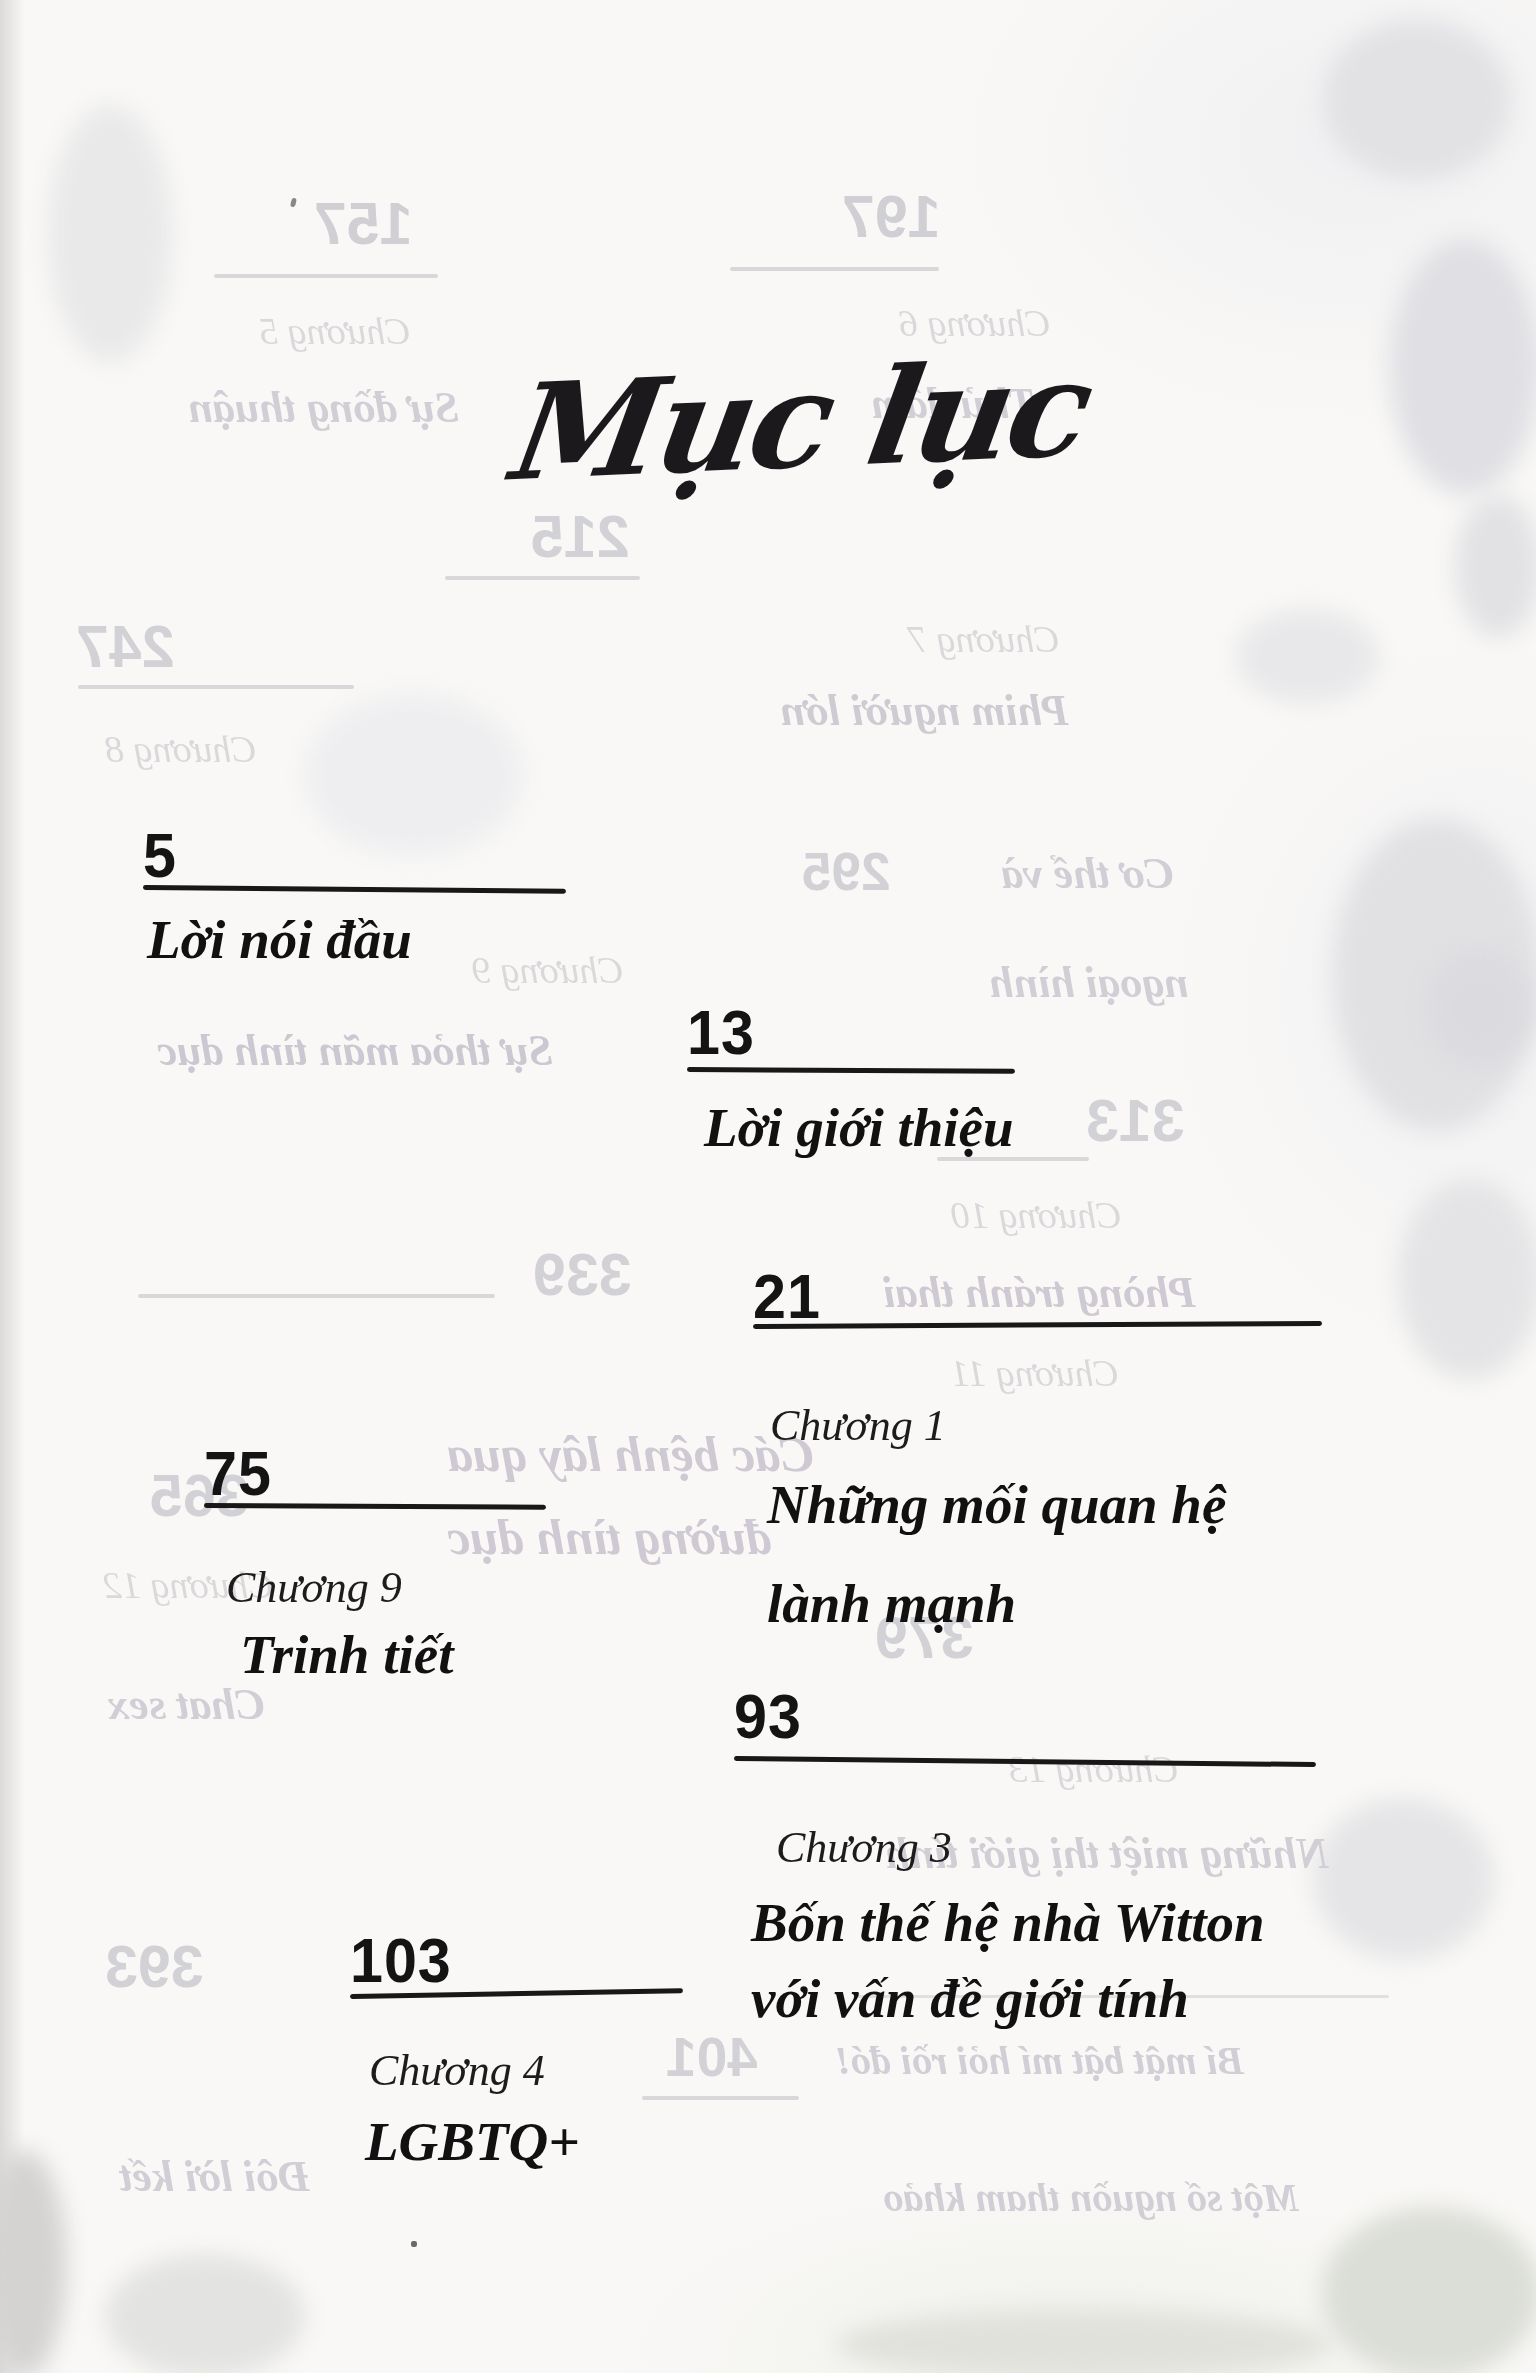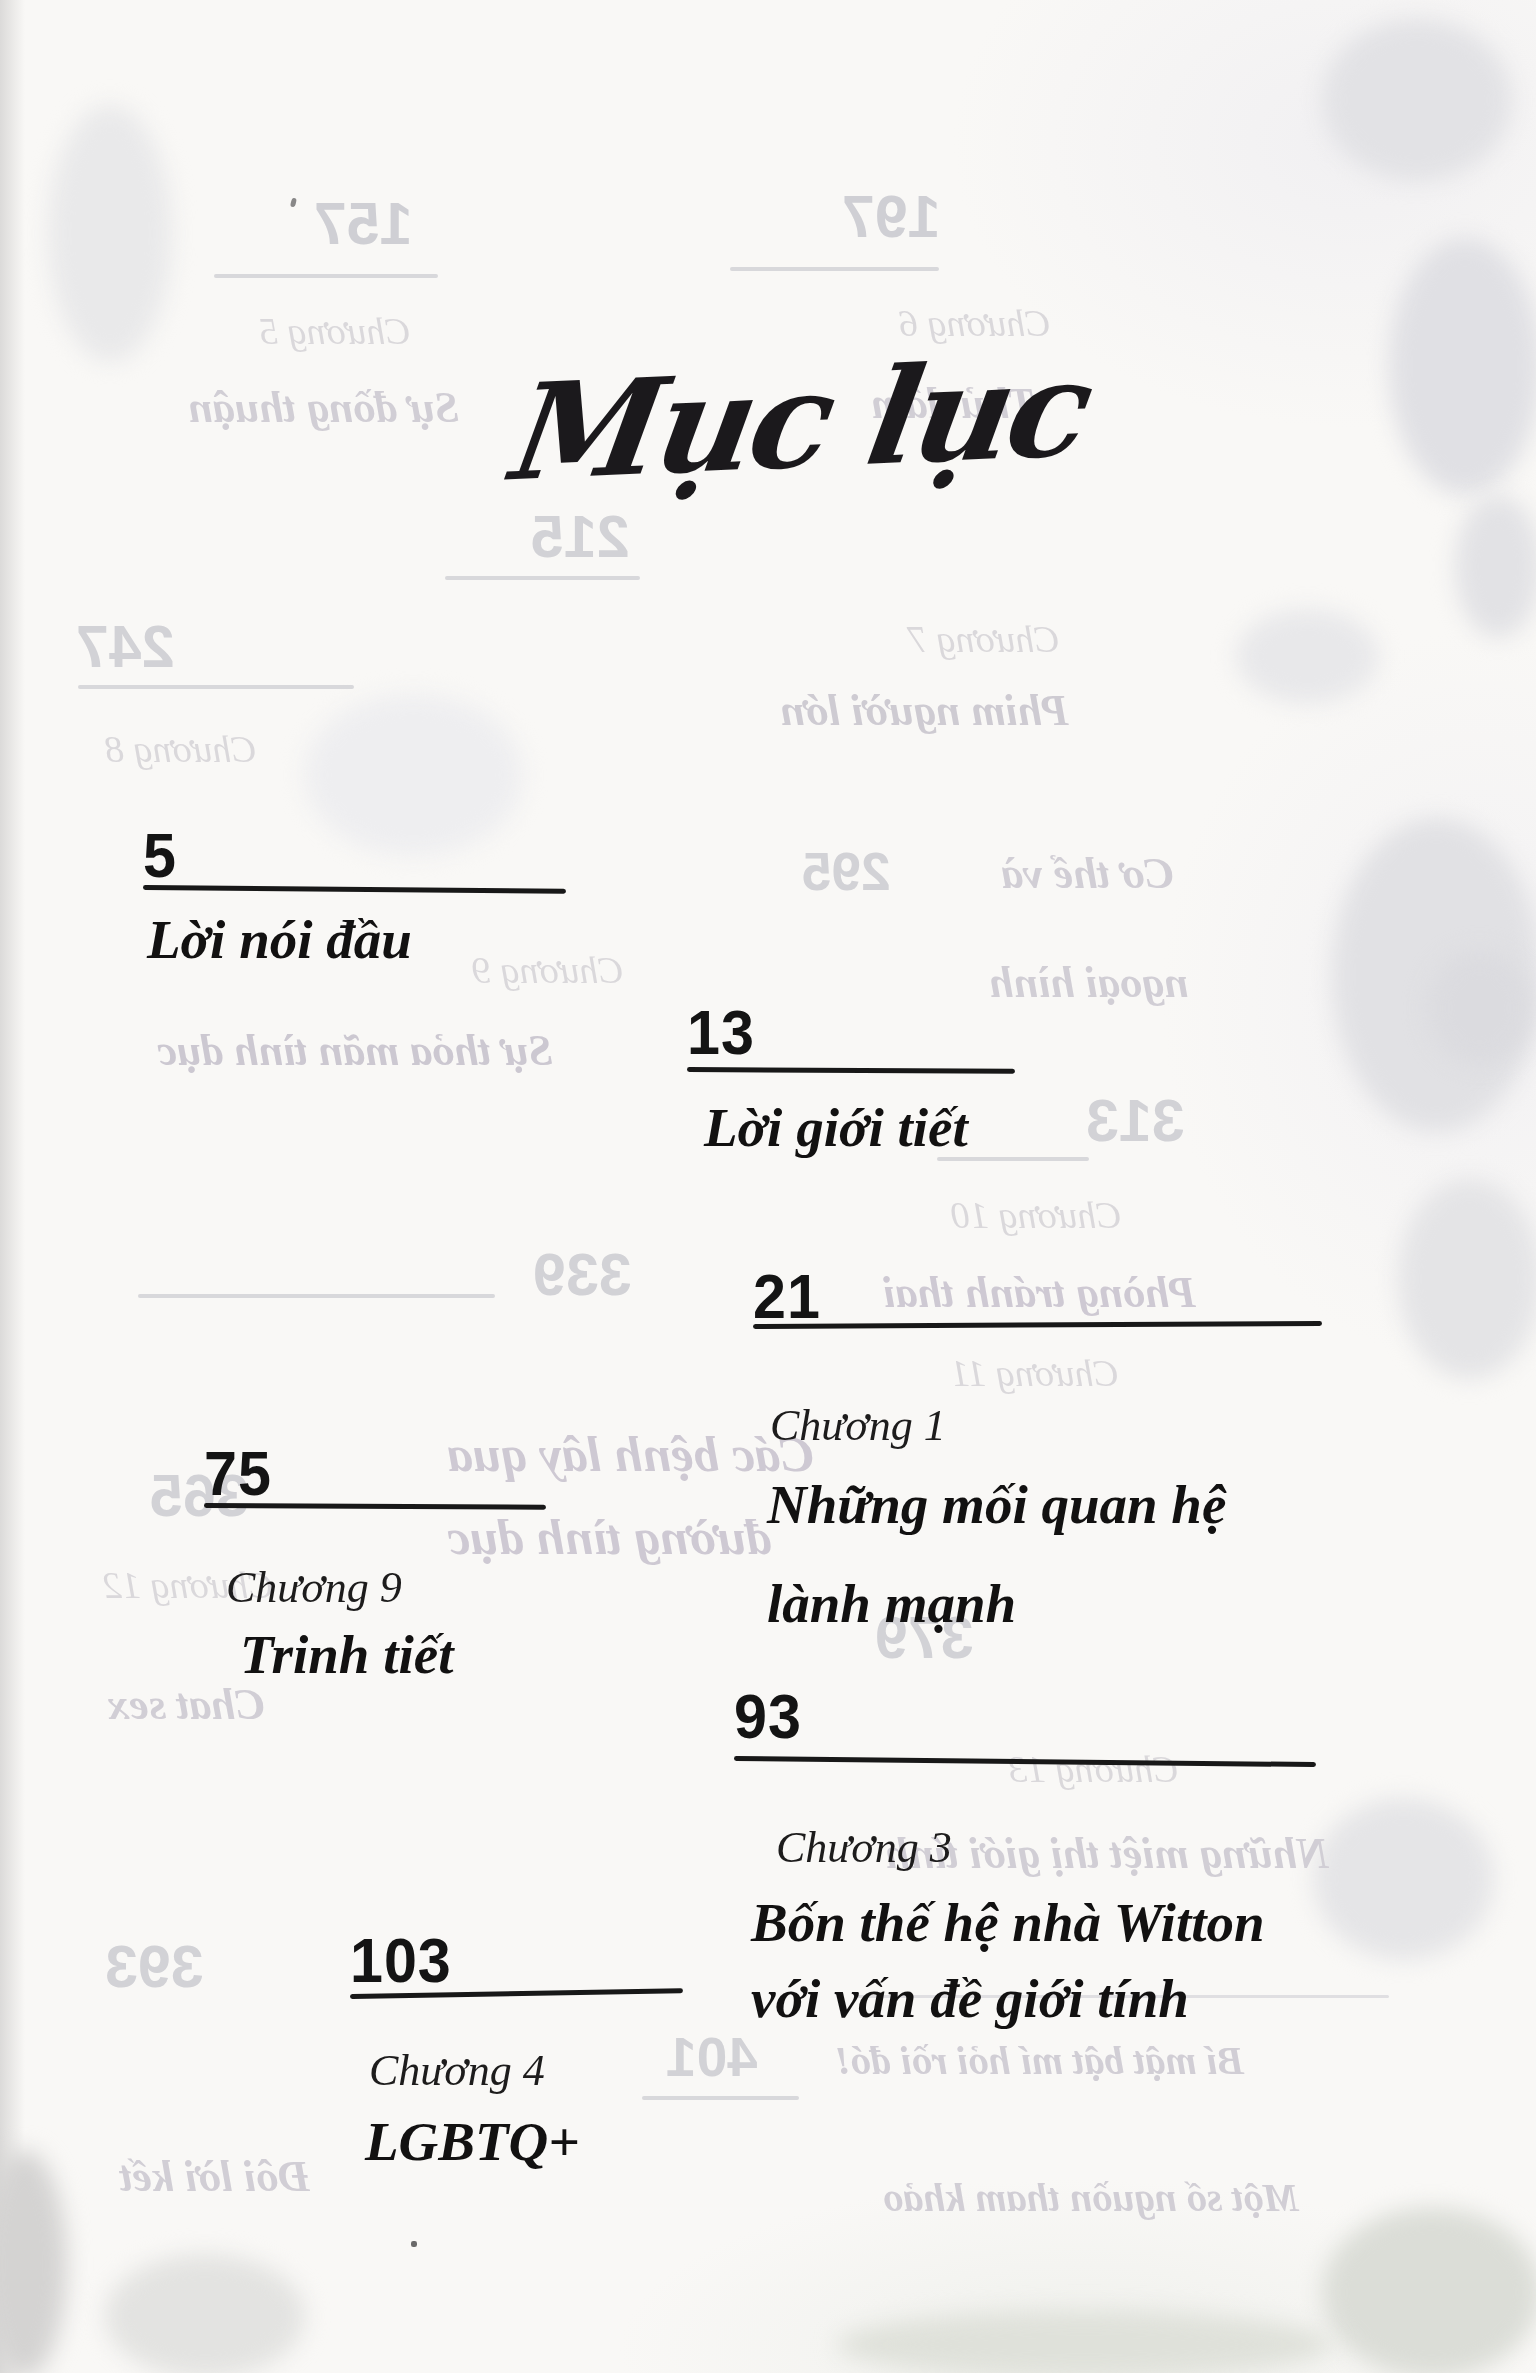--- a/index.html
+++ b/index.html
@@ -130,21 +130,21 @@
 
   <div class="abs" style="left:0;top:0;">
     <div class="abs num" style="left:143px;top:824px;">5</div>
     <div class="abs rule" style="left:143px;top:885px;width:423px;transform:rotate(0.5deg);"></div>
     <div class="abs ttl" style="left:147px;top:902px;font-style:italic;">Lời nói đầu</div>
   </div>
 
   <div class="abs" style="left:0;top:0;">
     <div class="abs num" style="left:687px;top:1001px;">13</div>
     <div class="abs rule" style="left:687px;top:1067px;width:328px;transform:rotate(0.3deg);"></div>
-    <div class="abs ttl" style="left:704px;top:1090px;">Lời giới tiết</div>
+    <div class="abs ttl" style="left:704px;top:1090px;">Lời giới thiệu</div>
   </div>
 
   <div class="abs" style="left:0;top:0;">
     <div class="abs num" style="left:753px;top:1265px;">21</div>
     <div class="abs rule" style="left:753px;top:1324px;width:569px;transform:rotate(-0.3deg);"></div>
     <div class="abs chap" style="left:770px;top:1404px;font-style:italic;">Chương 1</div>
     <div class="abs ttl" style="left:767px;top:1467px;">Những mối quan hệ</div>
     <div class="abs ttl" style="left:767px;top:1543px;margin-top:23px;">lành mạnh</div>
   </div>
 

